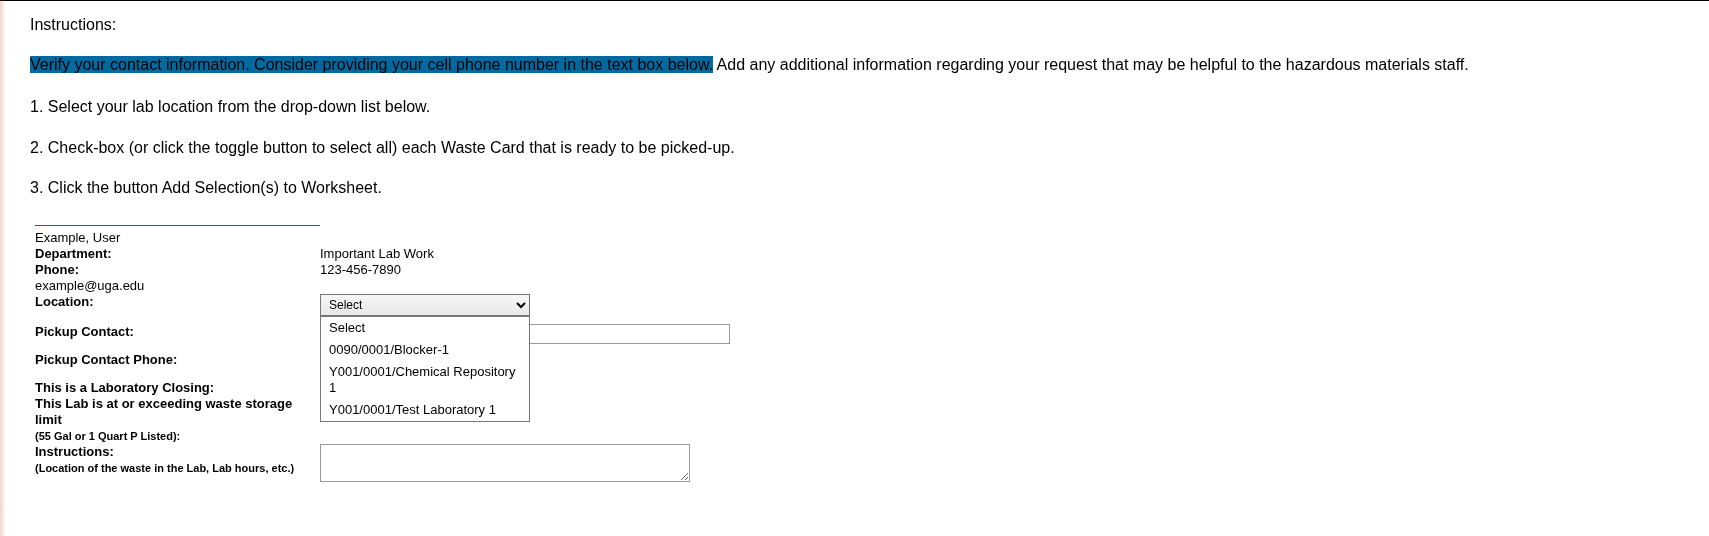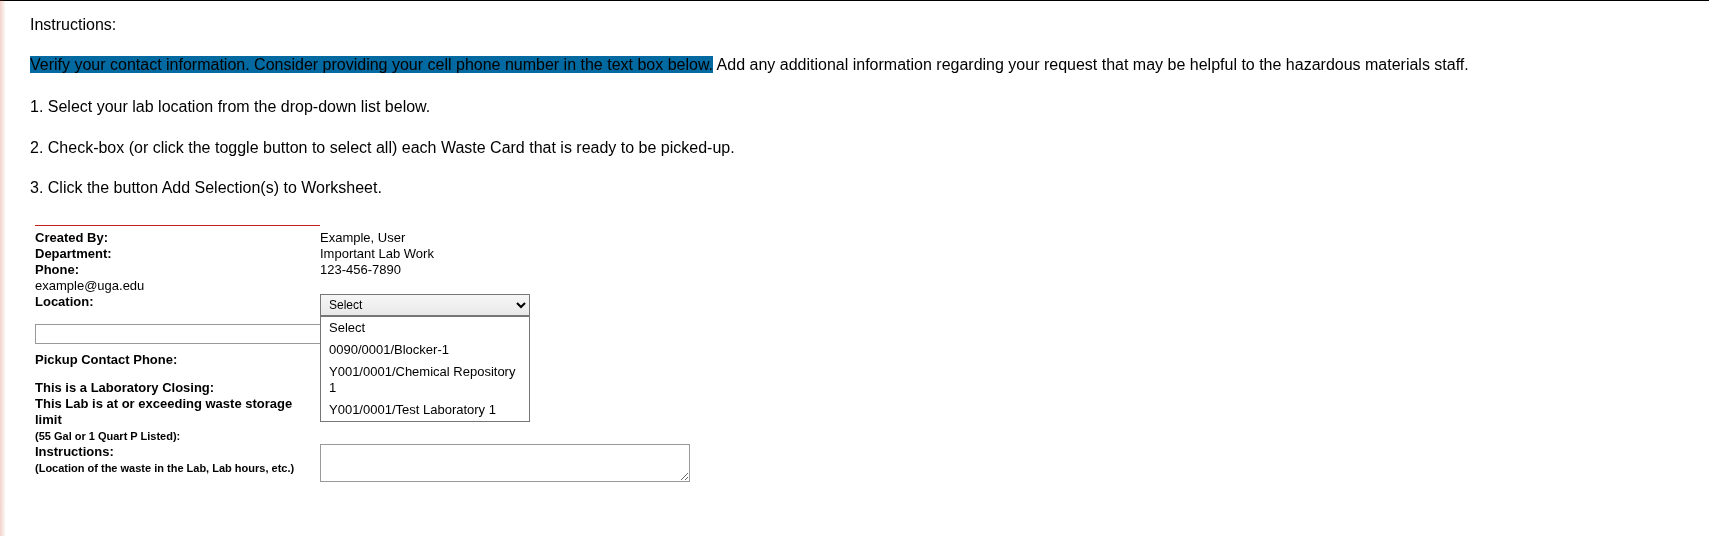--- a/index.html
+++ b/index.html
@@ -145,21 +145,20 @@
   </div>
 
   <div class="step">1. Select your lab location from the drop-down list below.</div>
   <div class="step">2. Check-box (or click the toggle button to select all) each Waste Card that is ready to be picked-up.</div>
   <div class="step">3. Click the button Add Selection(s) to Worksheet.</div>
 
   <div class="form-area">
     <div class="red-hr"></div>
 
     <div class="form-row">
-      <div class="form-label">Created By:</div>
       <div class="form-value">Example, User</div>
     </div>
 
     <div class="form-row">
       <div class="form-label">Department:</div>
       <div class="form-value">Important Lab Work</div>
     </div>
 
     <div class="form-row">
       <div class="form-label">Phone:</div>
@@ -179,20 +178,21 @@
         <div class="dropdown-list">
           <div class="dropdown-option">Select</div>
           <div class="dropdown-option">0090/0001/Blocker-1</div>
           <div class="dropdown-option">Y001/0001/Chemical Repository 1</div>
           <div class="dropdown-option">Y001/0001/Test Laboratory 1</div>
         </div>
       </div>
     </div>
 
     <div class="form-row spaced">
+      <div class="form-label">Pickup Contact:</div>
       <div class="form-value">
         <input type="text" class="text-input pickup-contact-input" value="" style="">
       </div>
     </div>
 
     <div class="form-row spaced">
       <div class="form-label">Pickup Contact Phone:</div>
       <div class="form-value">
         <input type="text" class="text-input pickup-phone-input" value="" style="">
       </div>

